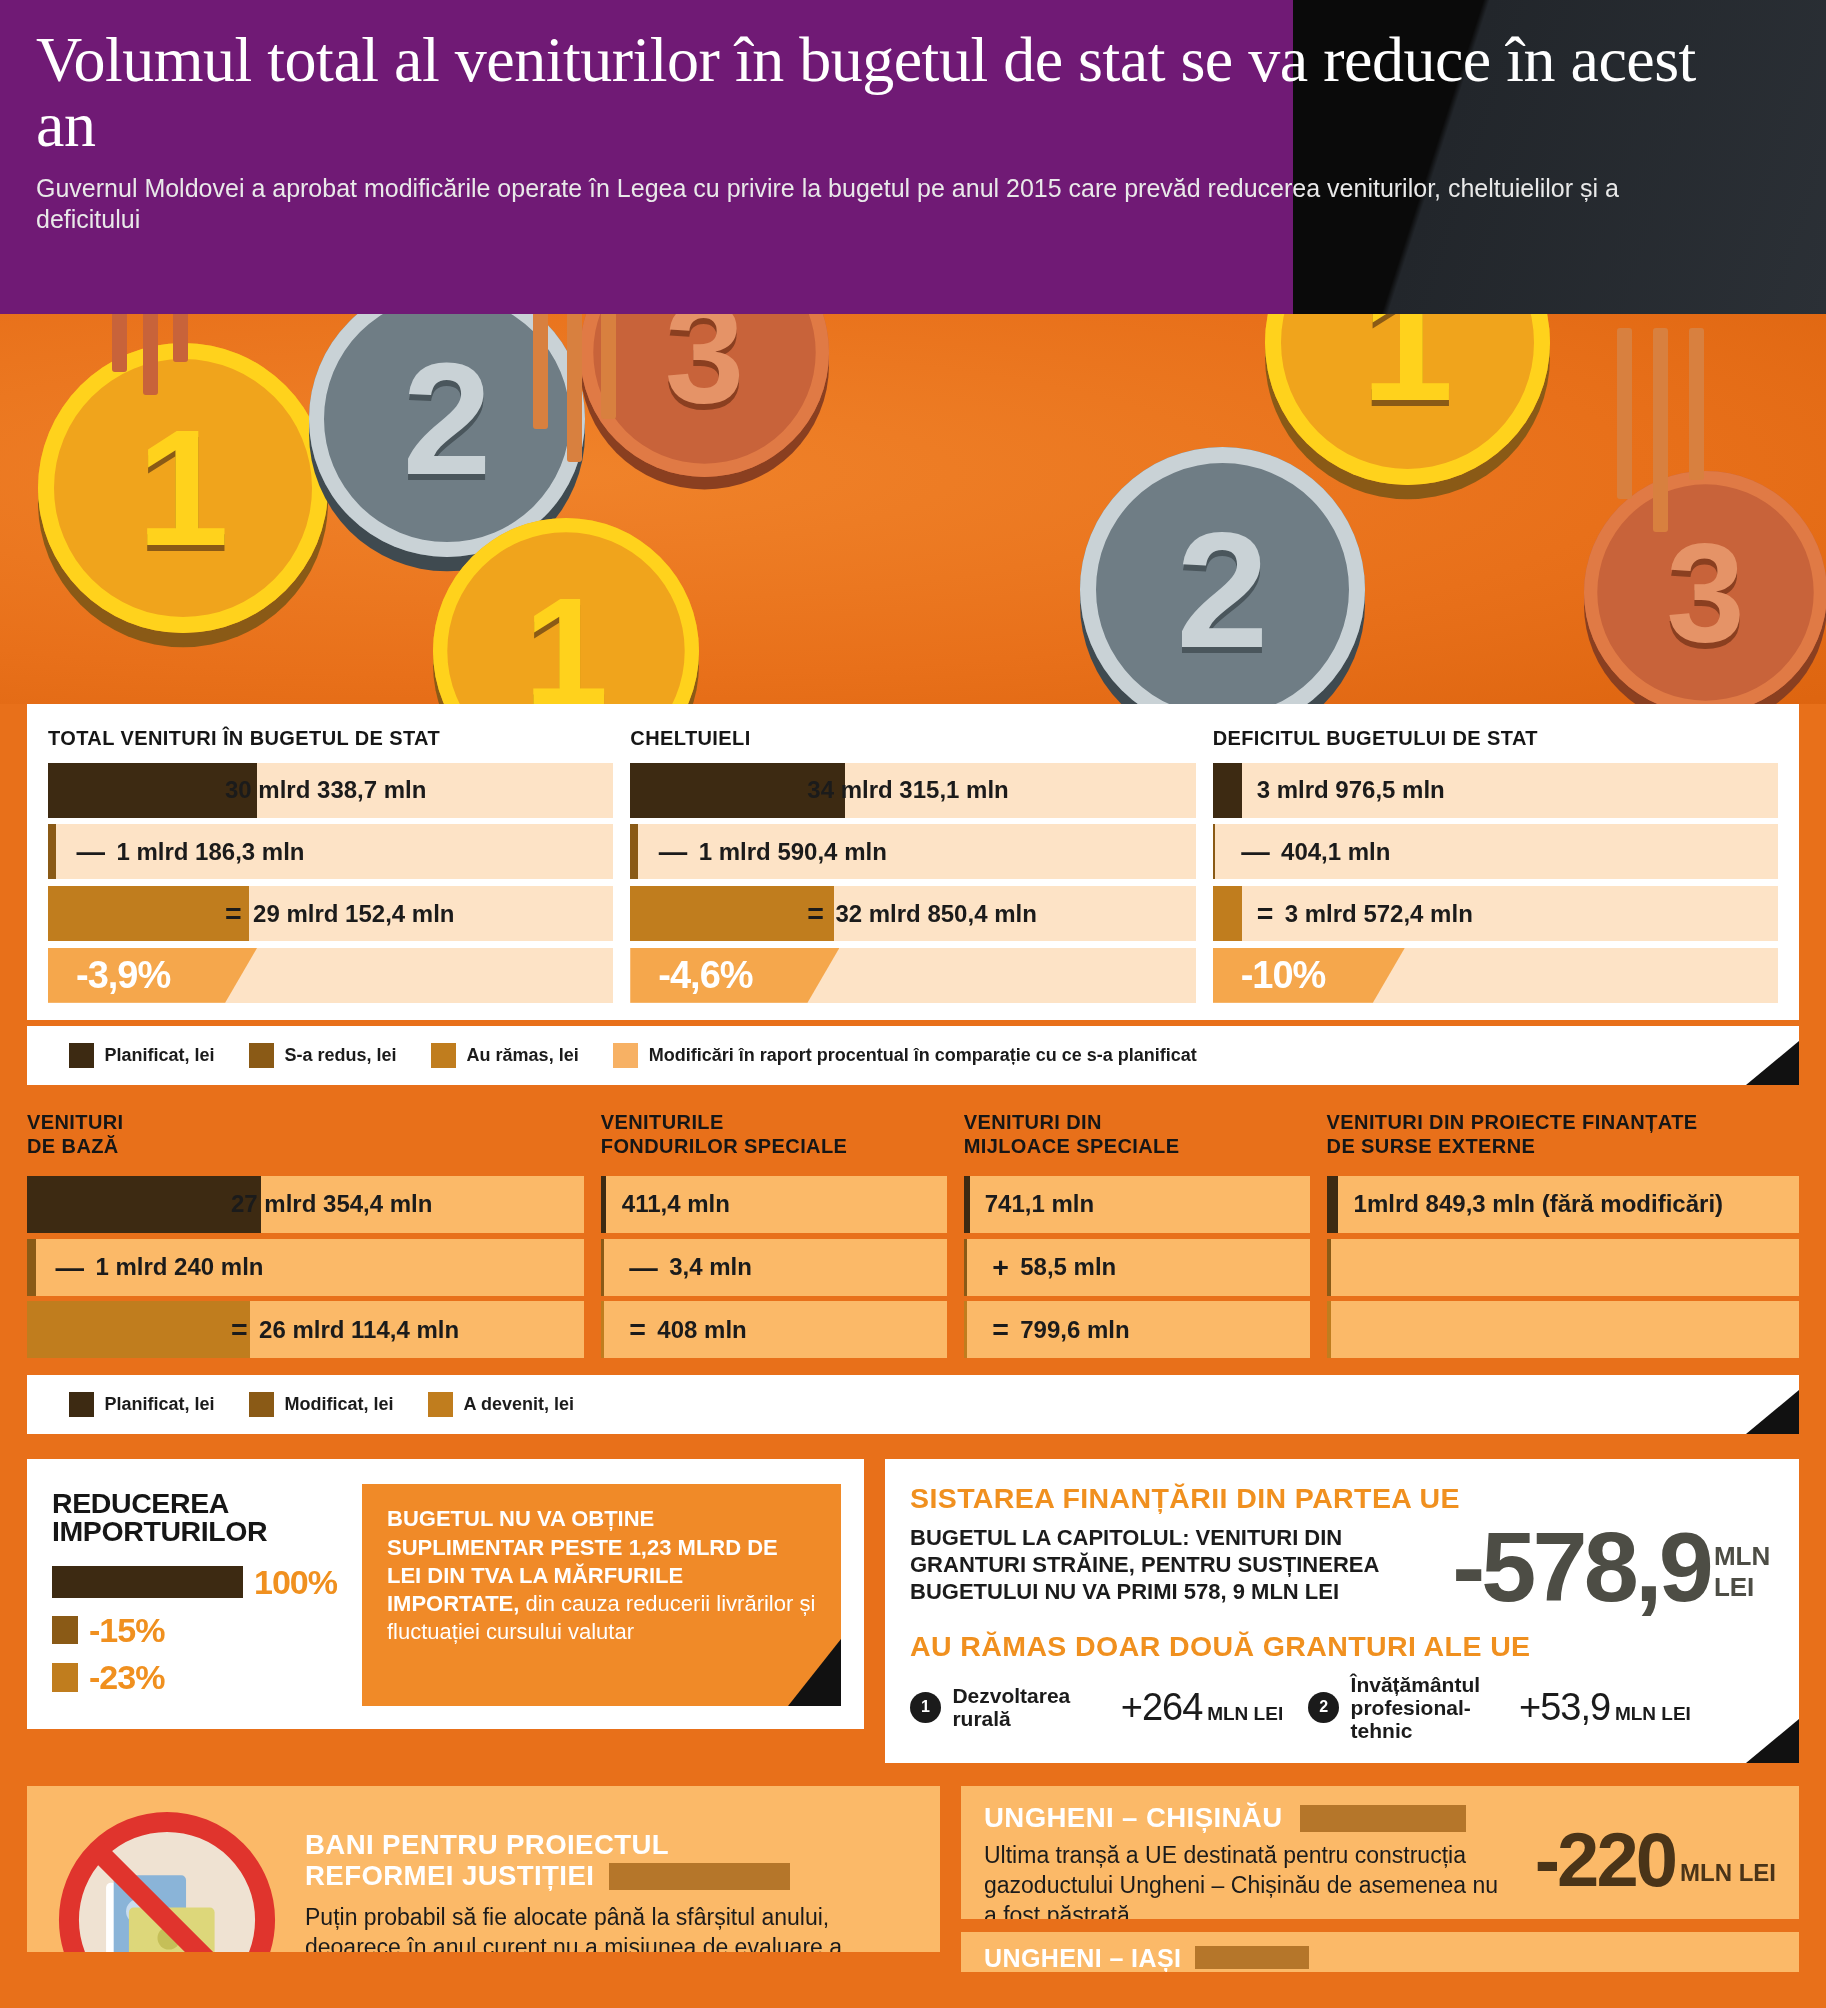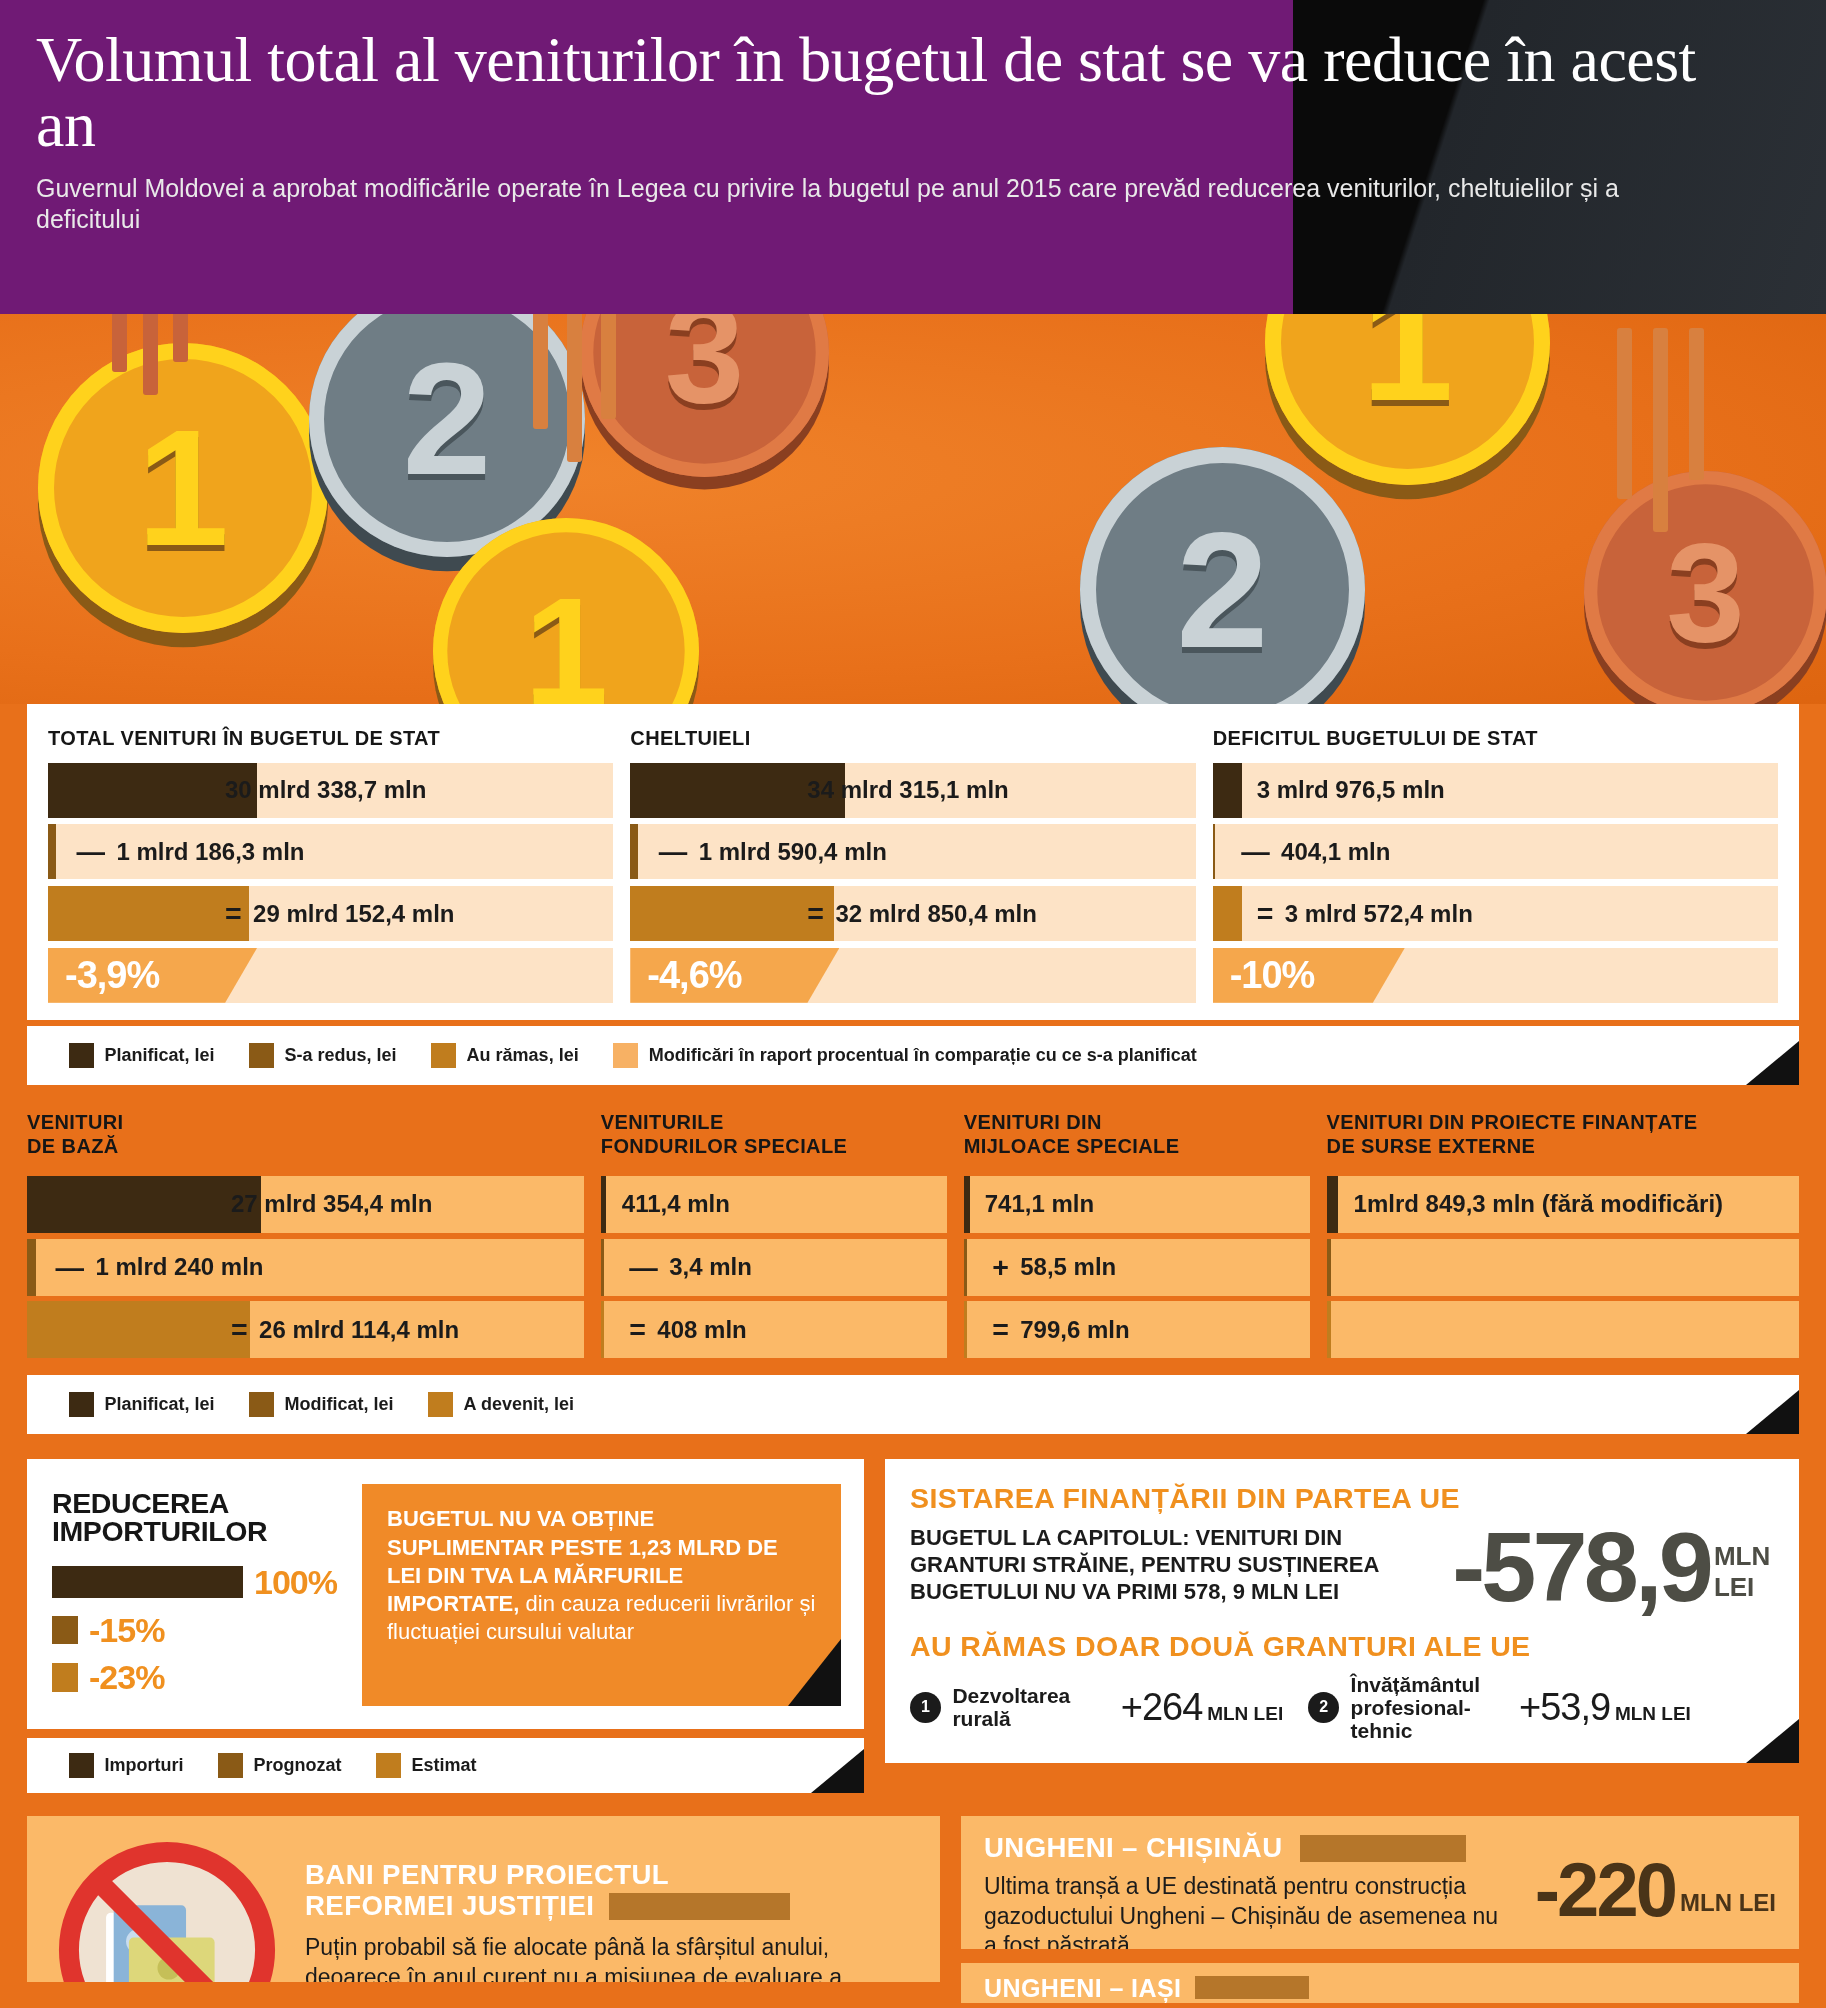--- a/index.html
+++ b/index.html
@@ -90,21 +90,21 @@
     position:relative; height:55px; background:#fde3c6;
     display:flex; align-items:center;
   }
   .pct-fill{
     position:absolute; left:0; top:0; bottom:0;
     background:#f5a74c;
     clip-path:polygon(0 0, 100% 0, calc(100% - 32px) 100%, 0 100%);
   }
   .pct-text{
     position:relative; z-index:2;
-    padding-left:17px;
+    padding-left:28px;
     color:#ffffff; font-size:38px; font-weight:bold;
     letter-spacing:-1px;
   }
 
   .legend{
     background:#fff;
     display:flex; align-items:center;
     gap:9.5px;
     height:59px;
     padding-left:42px;
@@ -479,35 +479,20 @@
               </div>
           </div>
           <div class="cal-box" style="flex:1;">
             <div class="cal-text">
               <span>BUGETUL NU VA OBȚINE SUPLIMENTAR PESTE </span><span class="hl">1,23</span><span> MLRD DE LEI DIN TVA LA MĂRFURILE IMPORTATE,</span><span class="lite"> din cauza reducerii livrărilor și fluctuației cursului valutar</span>
             </div>
             <div class="cal-corner"></div>
           </div>
         </div>
       </div>
-      <div class="legend" id="imports-legend" style="margin-top:9.5px; height:55px;">
-        <div class="legend-item">
-            <span class="swatch" style="background: rgb(61, 42, 18);"></span>
-            <span class="legend-label">Importuri</span>
-          </div>
-          <div class="legend-item">
-            <span class="swatch" style="background: rgb(138, 90, 22);"></span>
-            <span class="legend-label">Prognozat</span>
-          </div>
-          <div class="legend-item">
-            <span class="swatch" style="background: rgb(192, 125, 30);"></span>
-            <span class="legend-label">Estimat</span>
-          </div>
-          <div class="corner"></div>
-      </div>
     </div>
 
     <div class="card" style="flex:1; padding:23px 25px 21px 25px; position:relative;">
       <div class="eu-head">SISTAREA FINANȚĂRII DIN PARTEA UE</div>
       <div style="display:flex; align-items:flex-start; gap:17px; margin-top:9.5px;">
         <div class="eu-body" style="max-width:533px;">BUGETUL LA CAPITOLUL: VENITURI DIN GRANTURI STRĂINE, PENTRU SUSȚINEREA BUGETULUI NU VA PRIMI 578, 9 mln lei</div>
         <div style="display:flex; align-items:flex-end; margin-left:auto; padding-right:3.8px;">
           <span class="big-num">-578,9</span>
           <span class="big-unit" style="margin-bottom:5.7px; margin-left:3.8px;">MLN LEI</span>
         </div>

